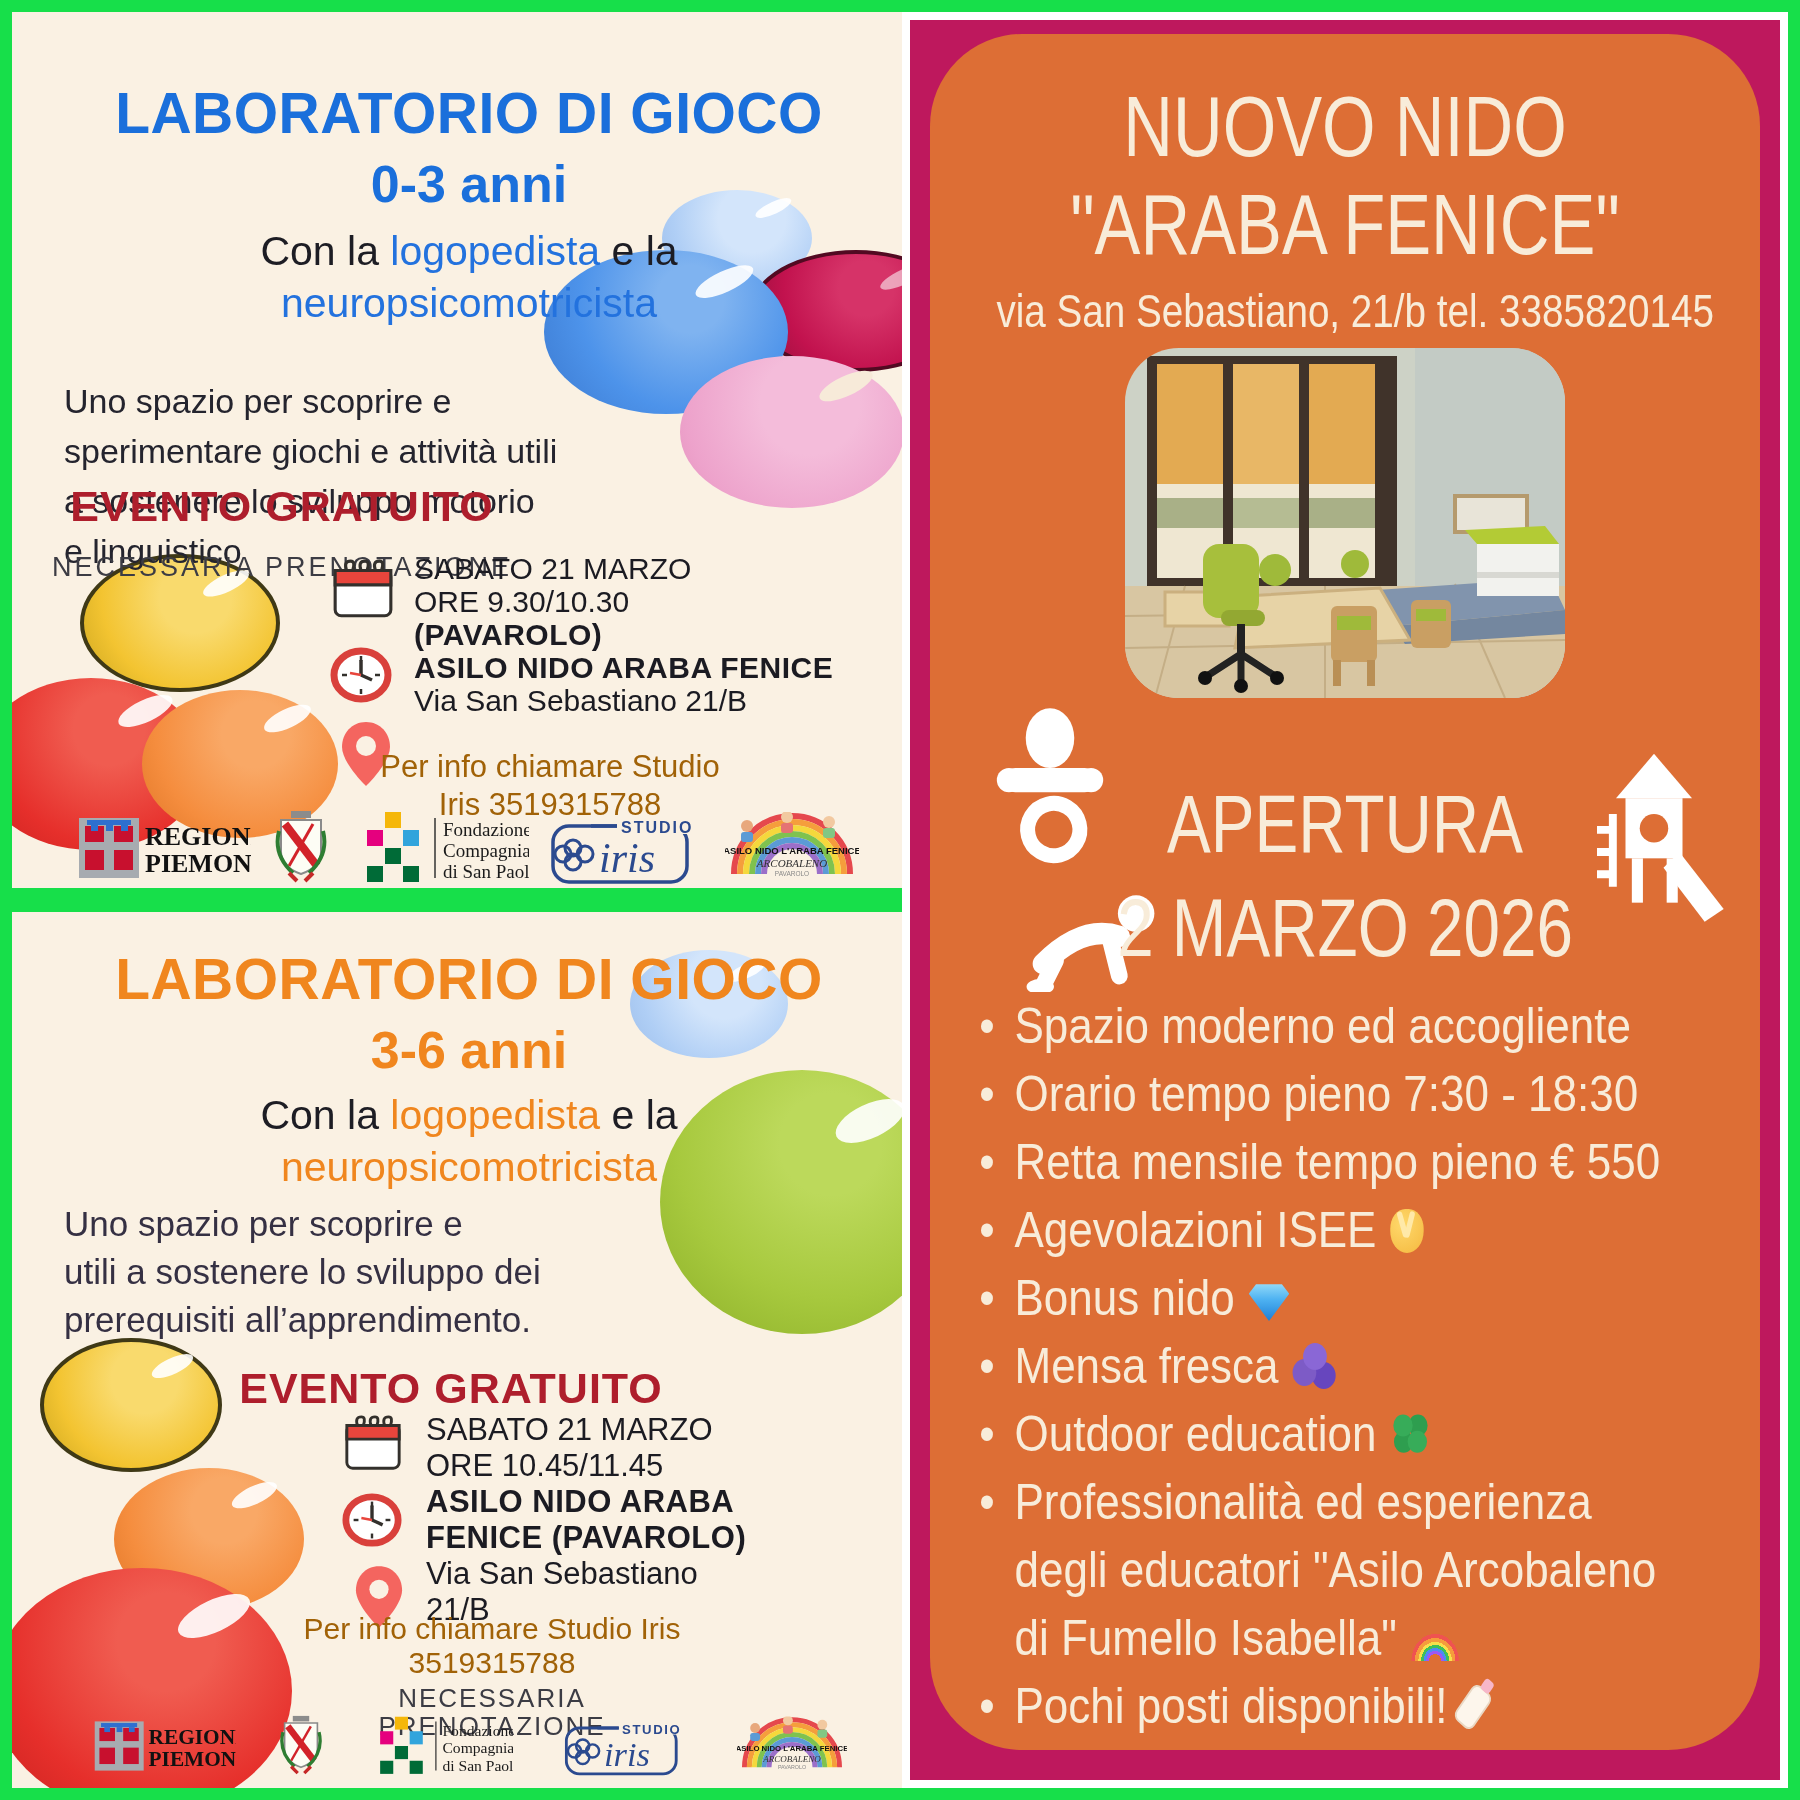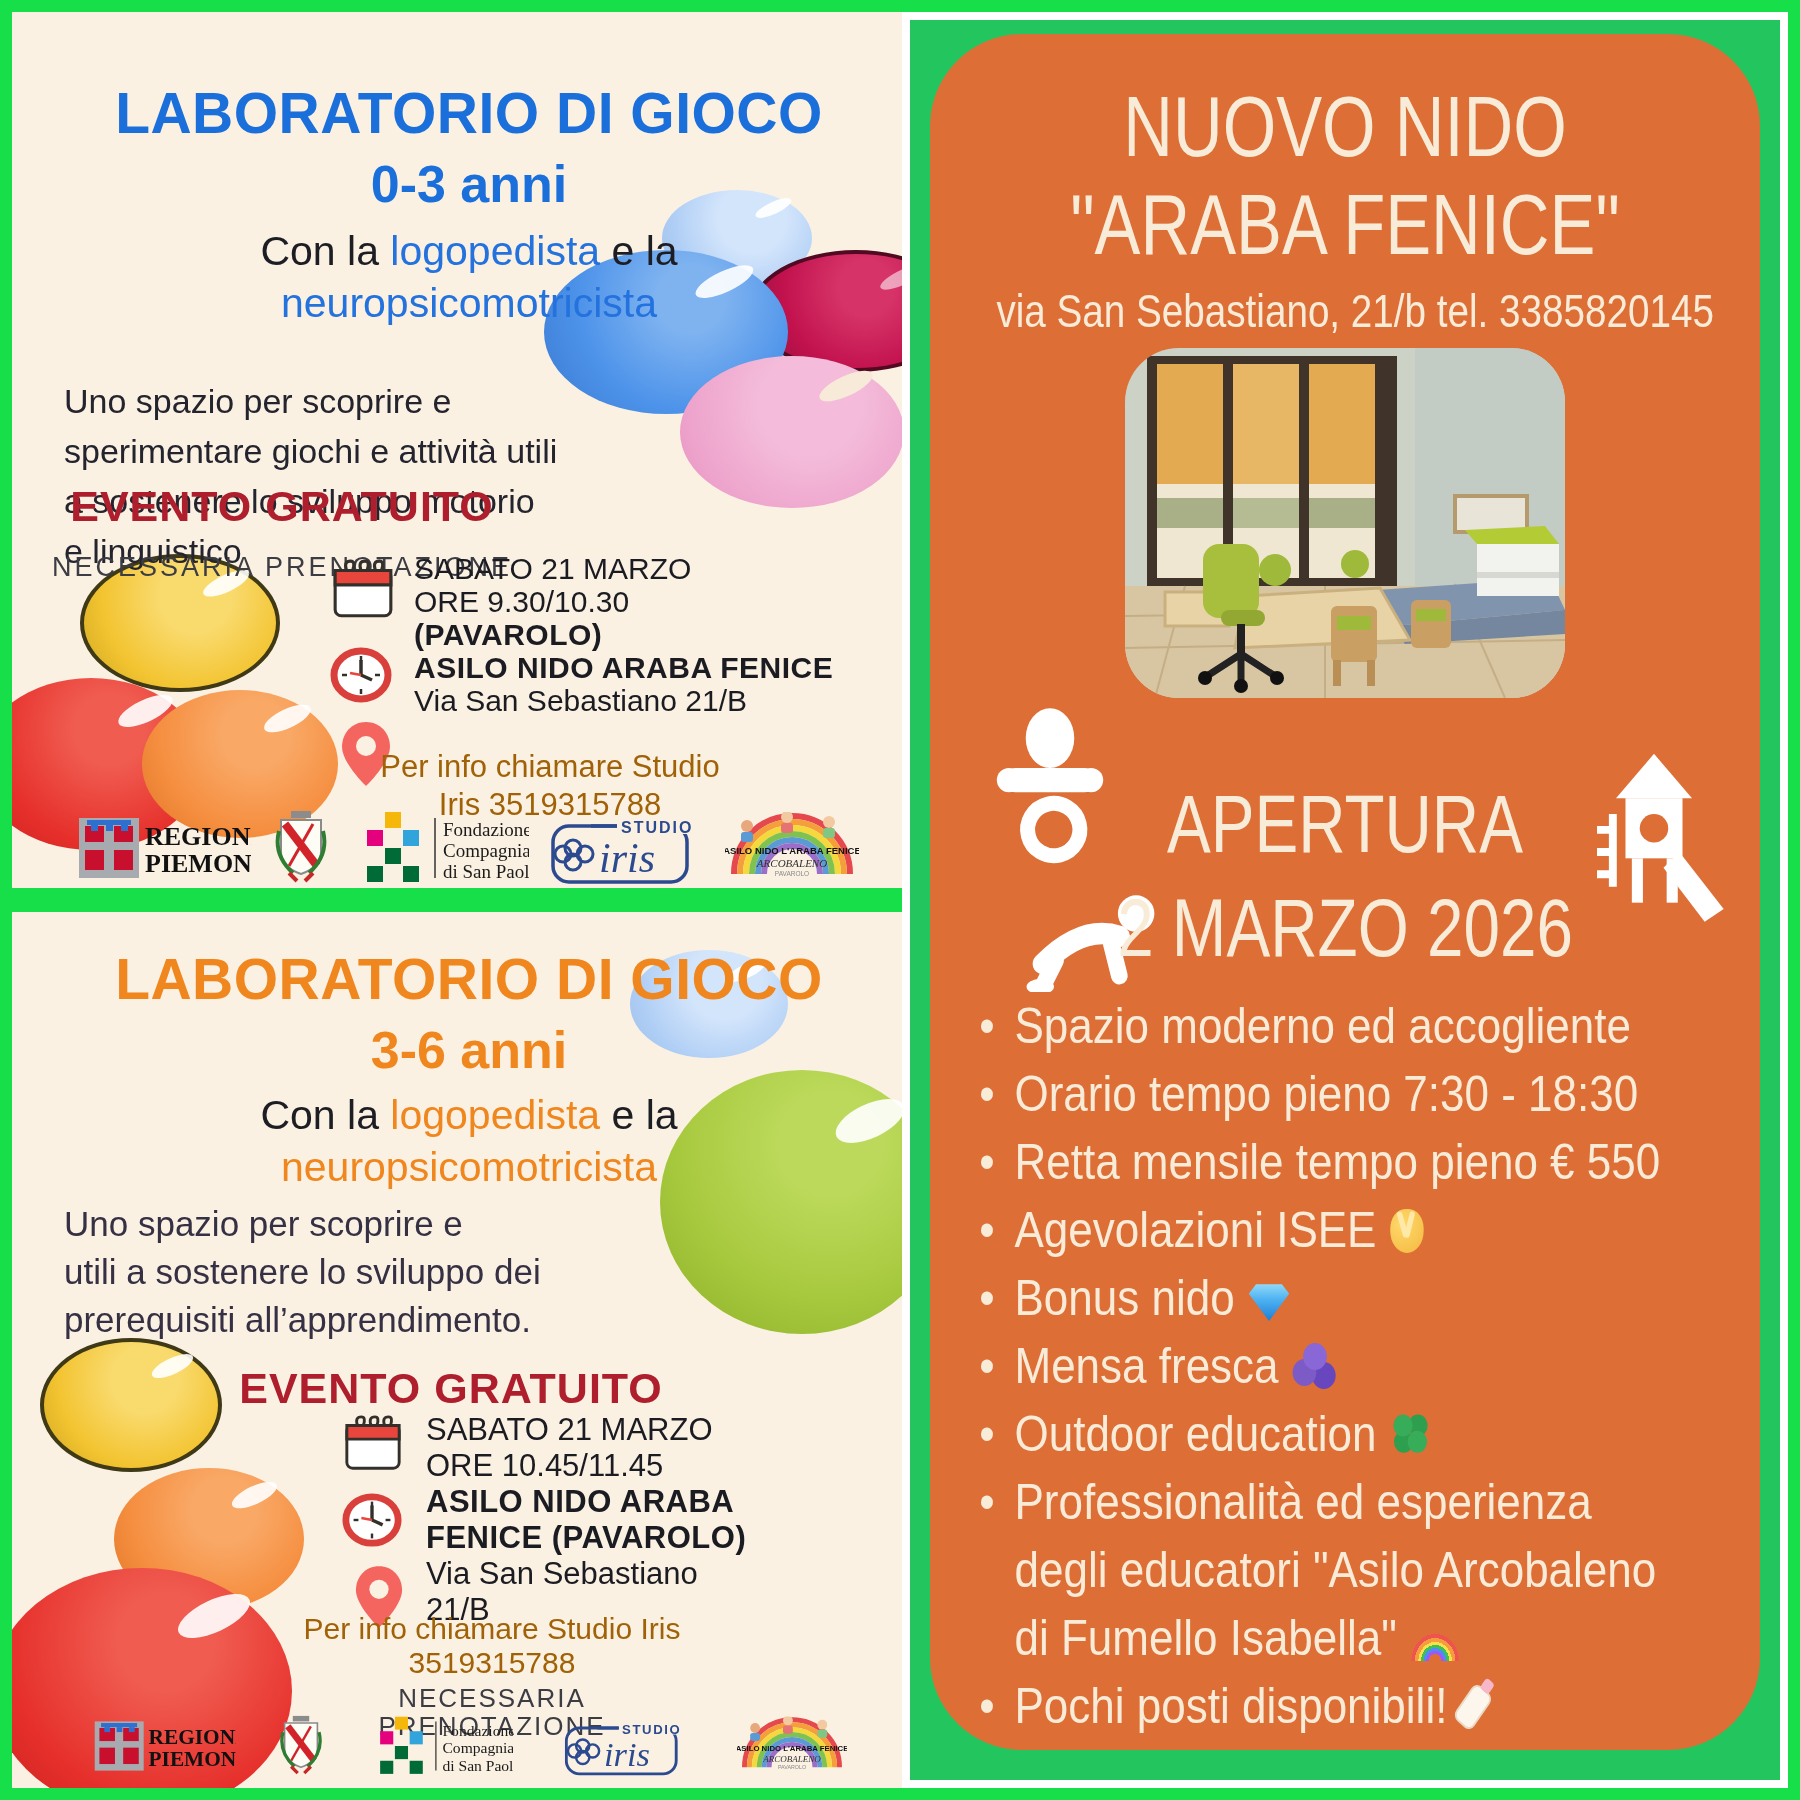--- a/index.html
+++ b/index.html
@@ -64,21 +64,21 @@
   .b-crims::after { background:rgba(255,255,255,.55); }
   .b-pink   { background:radial-gradient(circle at 58% 32%, #F4BCDA 0 30%, #EDA2CB 75%, #E391BC 100%); }
   .b-pink::after { background:#F7EAD9; }
   .b-yellow { background:radial-gradient(circle at 58% 30%, #F9DA6D 0 25%, #F3C431 65%, #C9A41E 100%); border:4px solid #3F3916; }
   .b-red    { background:radial-gradient(circle at 58% 30%, #F05C50 0 20%, #E62F2B 65%, #C7221F 100%); }
   .b-orange { background:radial-gradient(circle at 58% 30%, #F9A866 0 22%, #F58D3E 65%, #DF7526 100%); }
   .b-green  { background:radial-gradient(circle at 60% 28%, #BCD95B 0 20%, #A7C93E 60%, #8CAF28 100%); }
 
   
   .right-panel { position:absolute; left:902px; top:12px; width:886px; height:1776px; background:#FFFFFF; }
-  .blue-inner  { position:absolute; inset:8px; background:#22c55e; }
+  .blue-inner  { position:absolute; inset:8px; background:#be185d; }
   .orange-card { position:absolute; left:20px; right:20px; top:14px; bottom:30px;
                  background:#DD6E35; border-radius:92px; overflow:hidden; color:#F8ECD9; }
 
   .cx { position:absolute; left:0; right:0; text-align:center; transform:scaleX(.8); white-space:nowrap; }
   .rp-t1 { top:44px;  font-size:86px; line-height:96px; }
   .rp-t2 { top:142px; font-size:86px; line-height:96px; }
   .rp-ad { top:250px; font-size:46px; line-height:54px; transform:scaleX(.84); }
   .rp-ap { top:742px; font-size:82px; line-height:96px; }
   .rp-dt { top:846px; font-size:82px; line-height:96px; }
 

